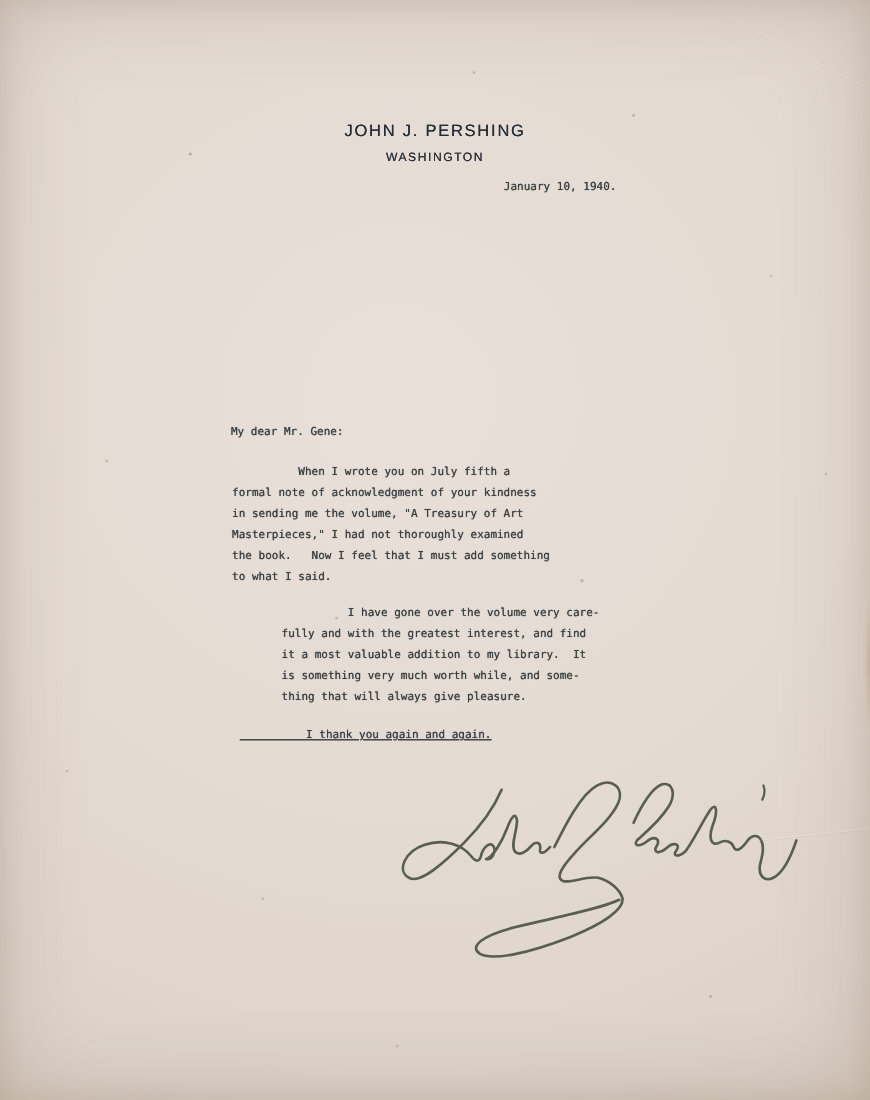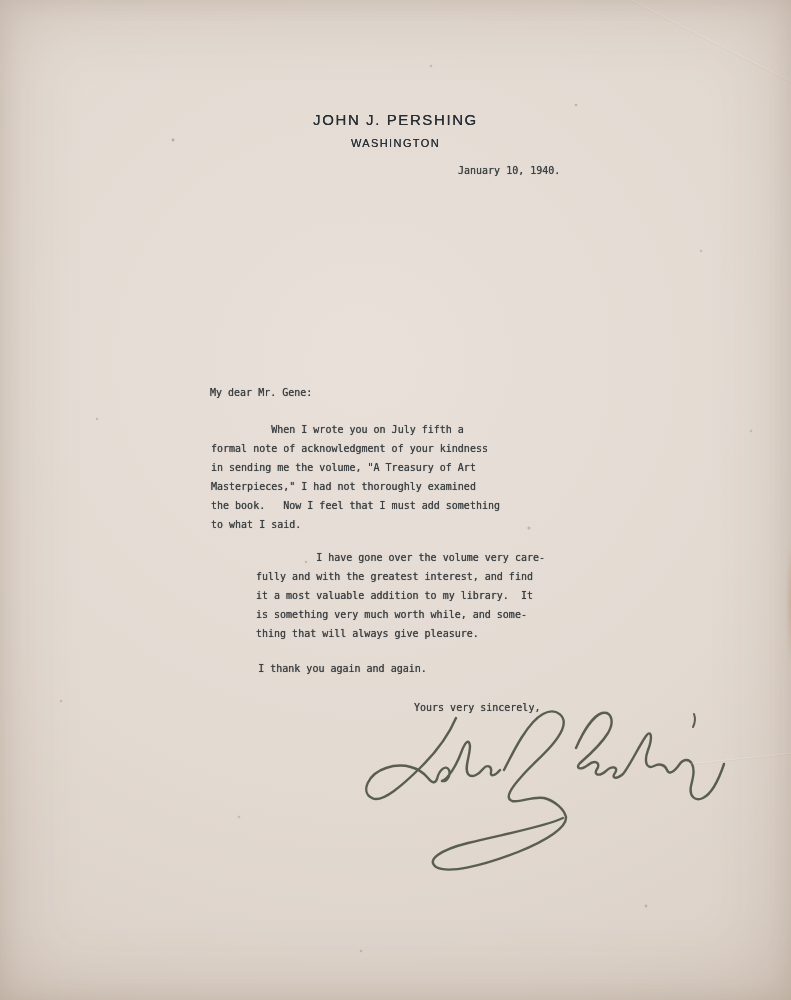--- a/index.html
+++ b/index.html
@@ -45,21 +45,21 @@
     font-size: 11px;
     letter-spacing: 1.4px;
     color: #2a3037;
     text-shadow: 0 0 0.5px rgba(30, 36, 44, 0.9);
   }
   .date-line       { top: 161px; left: 458px; }
   .recipient-block { top: 309px; left: 210px; line-height: 20px; }
   .salutation      { top: 383px; left: 210px; }
   .para-1          { top: 420px; left: 211px; }
   .para-2          { top: 548px; left: 211px; margin-left: 45px; }
-  .para-3          { top: 659px; left: 198px; }
+  .para-3          { top: 659px; left: 218px; text-decoration: underline; }
   .closing         { top: 698px; left: 414px; }
   .signature-svg {
     position: absolute;
     top: 706px; left: 352px;
     width: 400px; height: 190px;
   }
   .signature-svg path {
     fill: none;
     stroke: #4e5346;
     stroke-linecap: round;
@@ -126,21 +126,20 @@
 to what I said.</div>
 
   <div class="typed para-2">          I have gone over the volume very care-
 fully and with the greatest interest, and find
 it a most valuable addition to my library.  It
 is something very much worth while, and some-
 thing that will always give pleasure.</div>
 
   <div class="typed para-3">          I thank you again and again.</div>
 
-  <div class="typed closing">Yours very sincerely,</div>
 
   <svg class="signature-svg" viewBox="0 0 400 190" role="img" aria-label="John J. Pershing signature">
 
     <path stroke-width="2.4" d="
       M 104 12
       C 98 26, 86 44, 70 60
       C 52 78, 30 98, 20 92
       C 8 86, 16 68, 34 62
       C 52 56, 68 62, 76 72
       C 80 77, 83 78, 85 73

